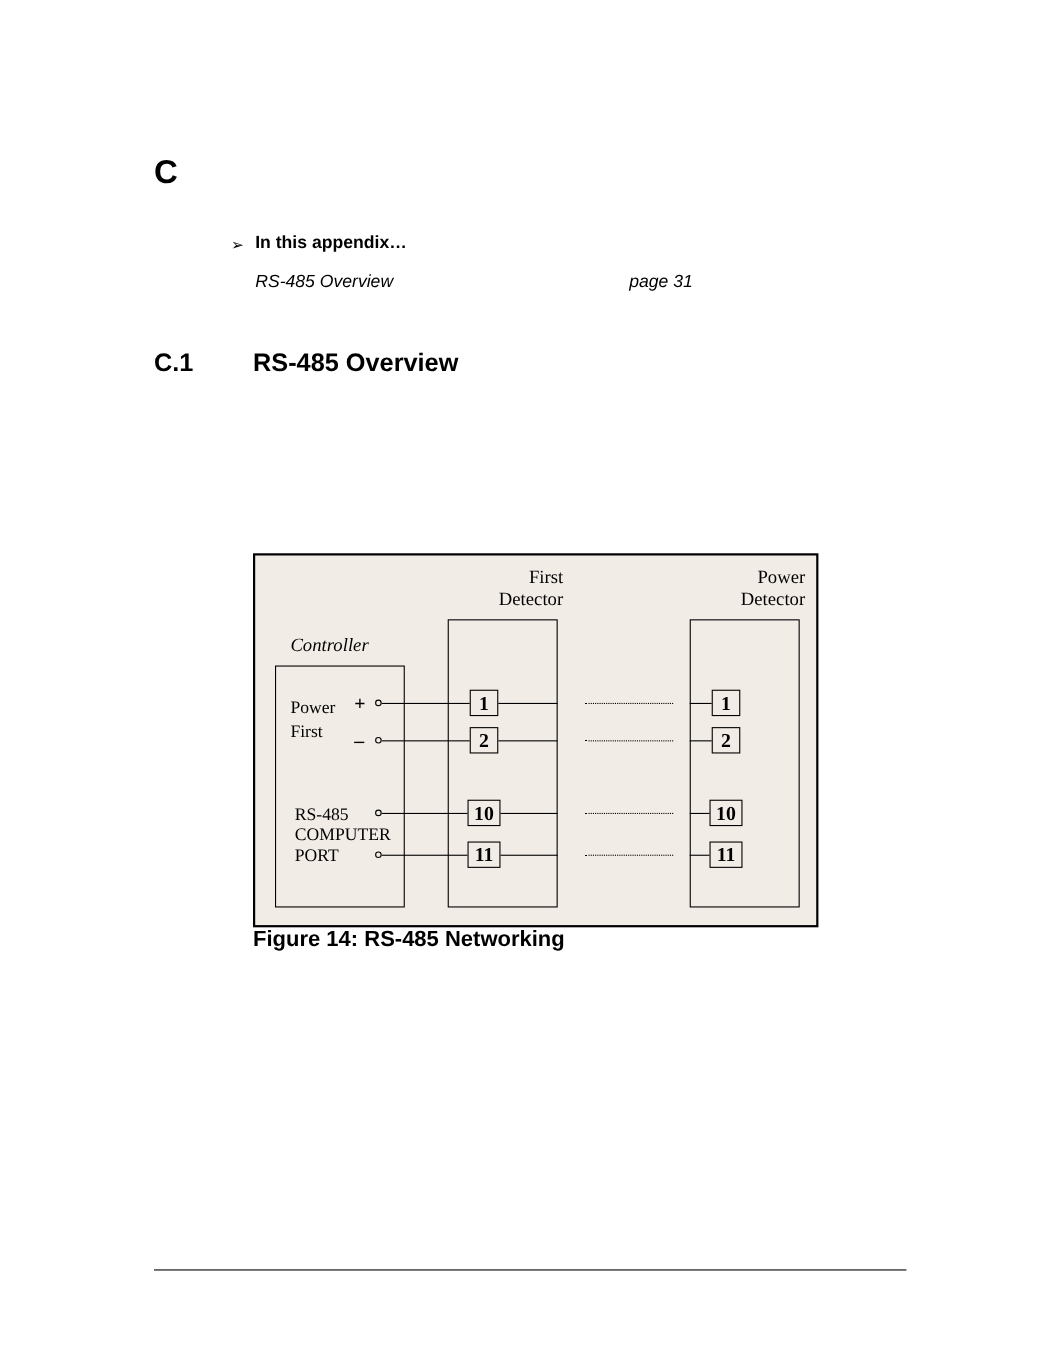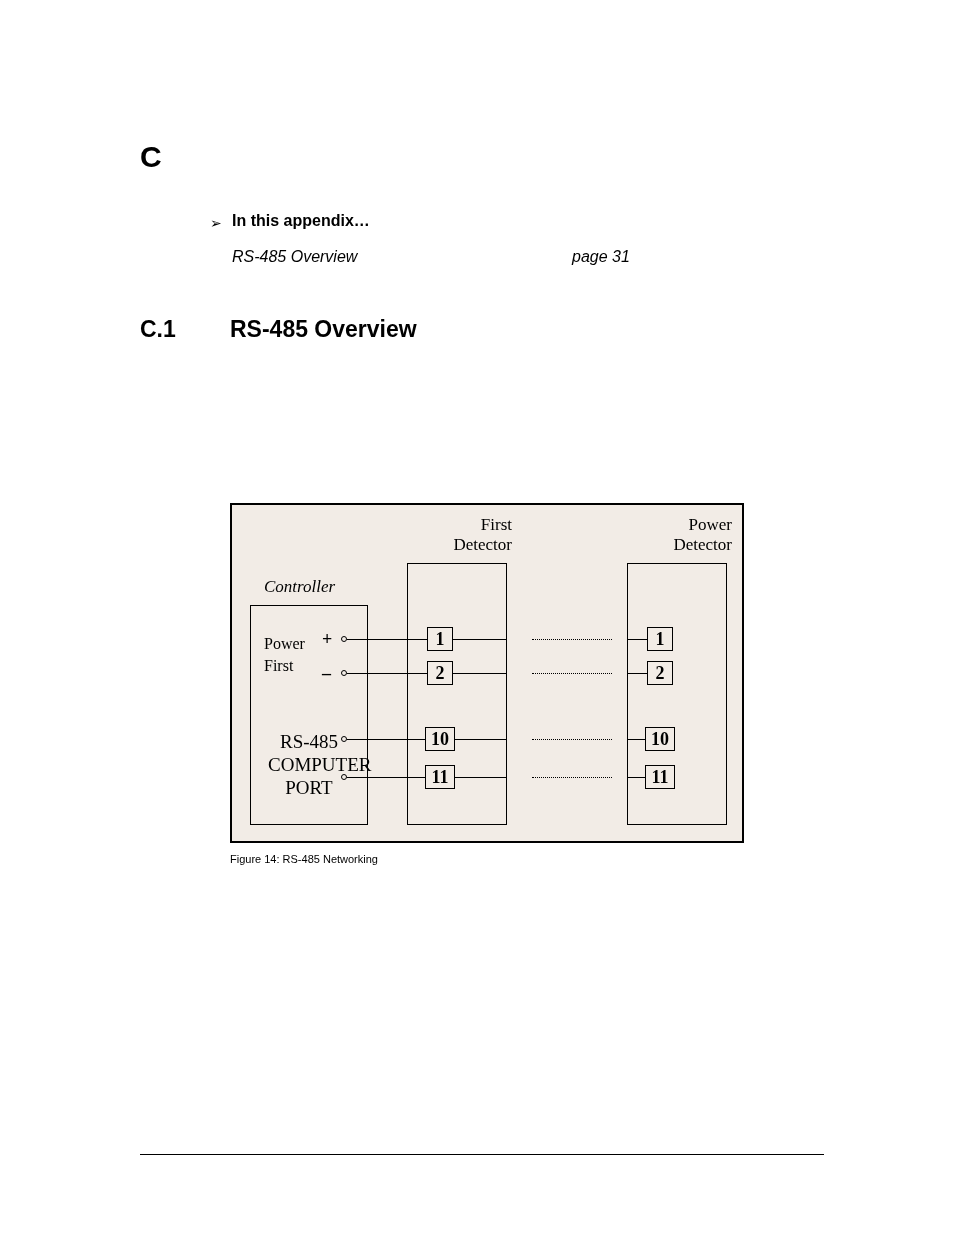--- a/index.html
+++ b/index.html
@@ -86,23 +86,23 @@
   .figure {
     width: 514px;
     height: 340px;
     border: 2px solid #000000;
     background: #f2ece6;
     position: relative;
     box-sizing: border-box;
     font-family: "Times New Roman", Times, serif;
   }
   .fig-caption {
-    font-weight: 400;
-    font-size: 11px;
-    margin-top: 10px;
+    font-weight: 700;
+    font-size: 20px;
+    margin-top: 0;
   }
   
   .det-label {
     position: absolute;
     width: 120px;
     text-align: right;
     font-size: 17px;
     line-height: 1.2;
   }
   .ctrl-label {
@@ -201,21 +201,21 @@
 
       <div class="box" style="left:18px;  top:100px; width:118px; height:220px;"></div>
       <div class="box" style="left:175px; top:58px;  width:100px; height:262px;"></div>
       <div class="box" style="left:395px; top:58px;  width:100px; height:262px;"></div>
 
       <div class="txt" style="left:32px; top:130px;text-align:right;">Power</div>
       <div class="txt" style="left:32px; top:152px;">First</div>
       <div class="sign" style="left:90px; top:124px;">+</div>
       <div class="sign" style="left:90px; top:158px;">–</div>
 
-      <div class="txt" style="left:36px; top:226px; font-size:19px; text-align:center; width:82px; line-height:1.2;">
+      <div class="txt" style="left:36px; top:226px; font-size:16px; text-align:left; width:82px; line-height:1.2;">
         <span>RS-485</span><br>
         <span>COMPUTER</span><br>
         <span>PORT</span>
       </div>
 
       <div class="term" style="left:109px; top:131px;"></div>
       <div class="term" style="left:109px; top:165px;"></div>
       <div class="term" style="left:109px; top:231px;"></div>
       <div class="term" style="left:109px; top:269px;"></div>
 

